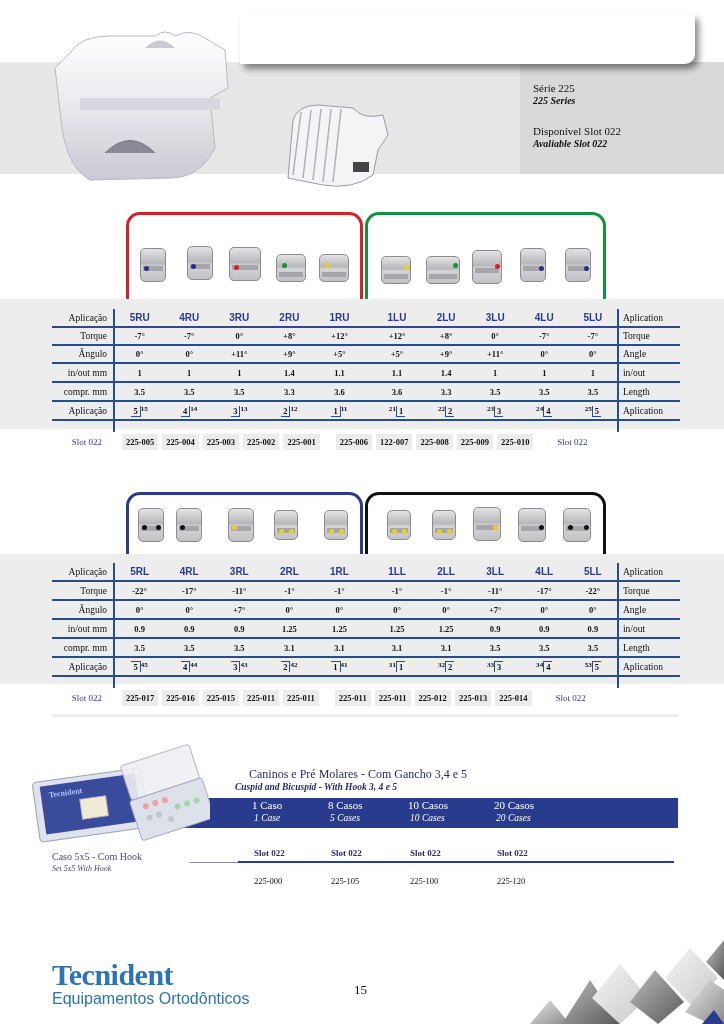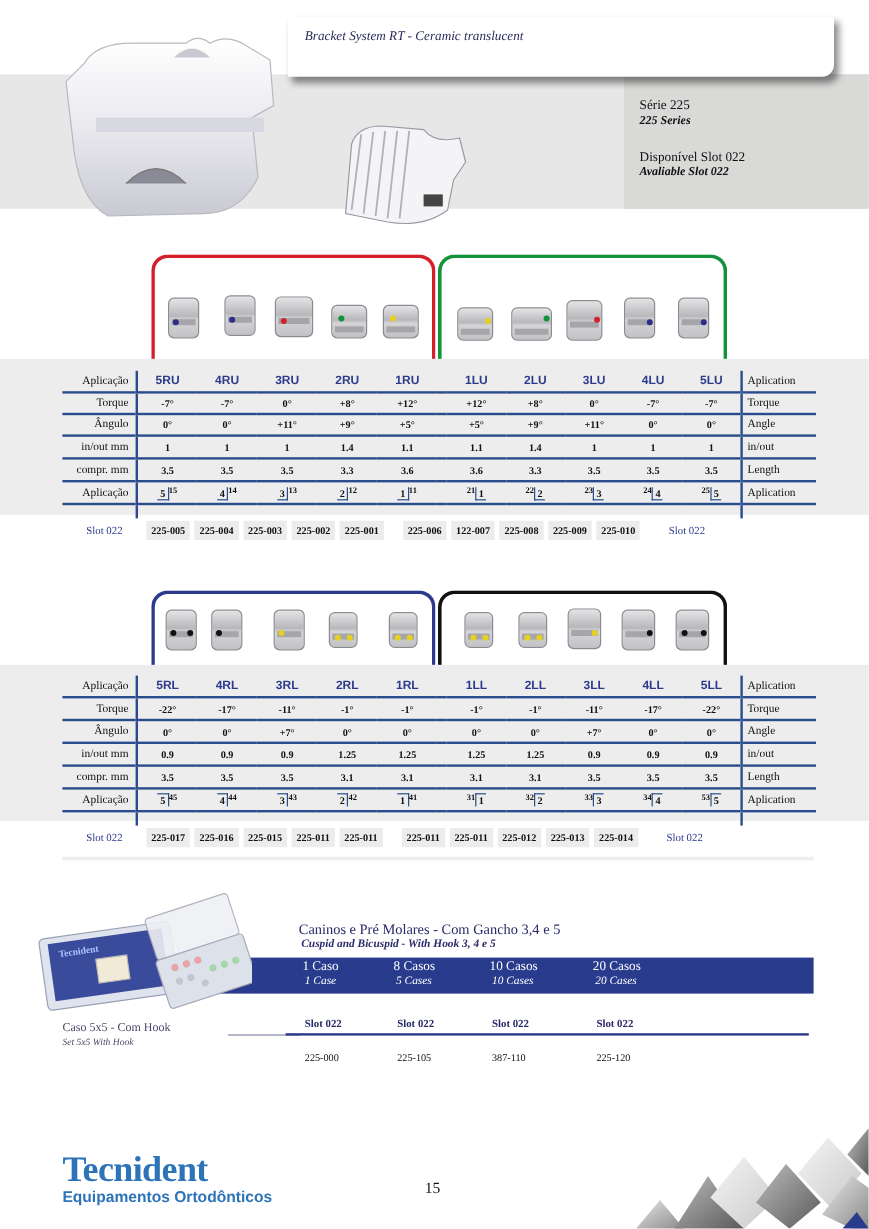--- a/index.html
+++ b/index.html
@@ -51,33 +51,33 @@
   .code { background: #ececec; font-size: 8.5px; font-weight: bold; padding: 3px 4px; margin-right: 4px; }
   .code-gap { width: 12px; }
 
   .divider-light { left: 52px; top: 714px; width: 626px; height: 3px; background: #eeeeee; }
 
   
   .kit-img { left: 30px; top: 740px; width: 180px; height: 110px; }
   .kit-cap1 { left: 52px; top: 851px; font-size: 10px; color: #4a4a6a; }
   .kit-cap2 { left: 52px; top: 864px; font-size: 8px; font-style: italic; color: #4a4a6a; }
   .kit-title { left: 249px; top: 767px; font-size: 12px; color: #2a2a6a; }
-  .kit-sub { left: 251px; top: 782px; font-size: 9.5px; font-style: italic; font-weight: bold; color: #2a2a6a; }
+  .kit-sub { left: 235px; top: 782px; font-size: 9.5px; font-style: italic; font-weight: bold; color: #2a2a6a; }
   .kit-band { left: 180px; top: 798px; width: 498px; height: 30px; background: #293b8c; }
   .kit-col { position: absolute; color: #fff; }
   .kit-col .a { font-size: 11px; line-height: 13px; }
   .kit-col .b { font-size: 9.5px; font-style: italic; line-height: 12px; padding-left: 2px; }
   .kit-slot { position: absolute; top: 848px; font-size: 9px; color: #2a2a6a; font-weight: bold; }
   .kit-line-light { left: 190px; top: 862px; width: 60px; height: 1px; background: #8888aa; }
   .kit-line { left: 238px; top: 861px; width: 436px; height: 2px; background: #2c3a8c; }
   .kit-code { position: absolute; top: 876px; font-size: 8.5px; font-weight: normal; }
 
   
   .logo-main { left: 52px; top: 960px; font-size: 30px; font-weight: bold; color: #2d73b8; font-family: "Liberation Serif", serif; letter-spacing: -0.5px; line-height: 30px; }
-  .logo-sub { left: 52px; top: 990px; font-size: 13px; font-weight: bold; color: #2d73b8; font-family: "Liberation Sans", sans-serif; }
+  .logo-sub { left: 52px; top: 990px; font-size: 16px; font-weight: normal; color: #2d73b8; font-family: "Liberation Sans", sans-serif; }
   .page-num { left: 354px; top: 982px; font-size: 13px; }
   .deco { left: 470px; top: 940px; width: 254px; height: 84px; overflow: hidden; }
 </style>
 </head>
 <body>
 
 <div class="abs header-band"></div>
 <div class="abs header-band-right"></div>
 
 <svg class="abs bracket-big" viewBox="0 0 190 160">
@@ -99,21 +99,20 @@
       <line x1="18" y1="12" x2="10" y2="75"></line>
       <line x1="28" y1="10" x2="20" y2="78"></line>
       <line x1="38" y1="9" x2="30" y2="80"></line>
       <line x1="48" y1="9" x2="40" y2="82"></line>
       <line x1="58" y1="9" x2="50" y2="82"></line>
     </g>
   <rect x="70" y="62" width="16" height="10" fill="#444"></rect>
 </svg>
 
 <div class="abs title-card">
-  <div class="title-sub">Bracket System RT - Ceramic translucent</div>
 </div>
 
 <div class="abs series-box">
   <div class="l1">Série 225</div>
   <div class="l2">225 Series</div>
   <div class="gap"></div>
   <div class="l1">Disponível Slot 022</div>
   <div class="l2">Avaliable Slot 022</div>
 </div>
 
@@ -499,21 +498,21 @@
 <div class="kit-slot" style="left:254px;">Slot 022</div>
 <div class="kit-slot" style="left:331px;">Slot 022</div>
 <div class="kit-slot" style="left:410px;">Slot 022</div>
 <div class="kit-slot" style="left:497px;">Slot 022</div>
 
 <div class="abs kit-line-light"></div>
 <div class="abs kit-line"></div>
 
 <div class="kit-code" style="left:254px;">225-000</div>
 <div class="kit-code" style="left:331px;">225-105</div>
-<div class="kit-code" style="left:410px;">387-110</div>
+<div class="kit-code" style="left:410px;">225-100</div>
 <div class="kit-code" style="left:497px;">225-120</div>
 
 <div class="abs logo-main">Tecnident</div>
 <div class="abs logo-sub">Equipamentos Ortodônticos</div>
 <div class="abs page-num">15</div>
 
 <svg class="abs deco" viewBox="0 0 254 84">
   <defs>
     <linearGradient id="gd1" x1="0" y1="0" x2="1" y2="1">
         <stop offset="0" stop-color="#f5f5f5"></stop>

